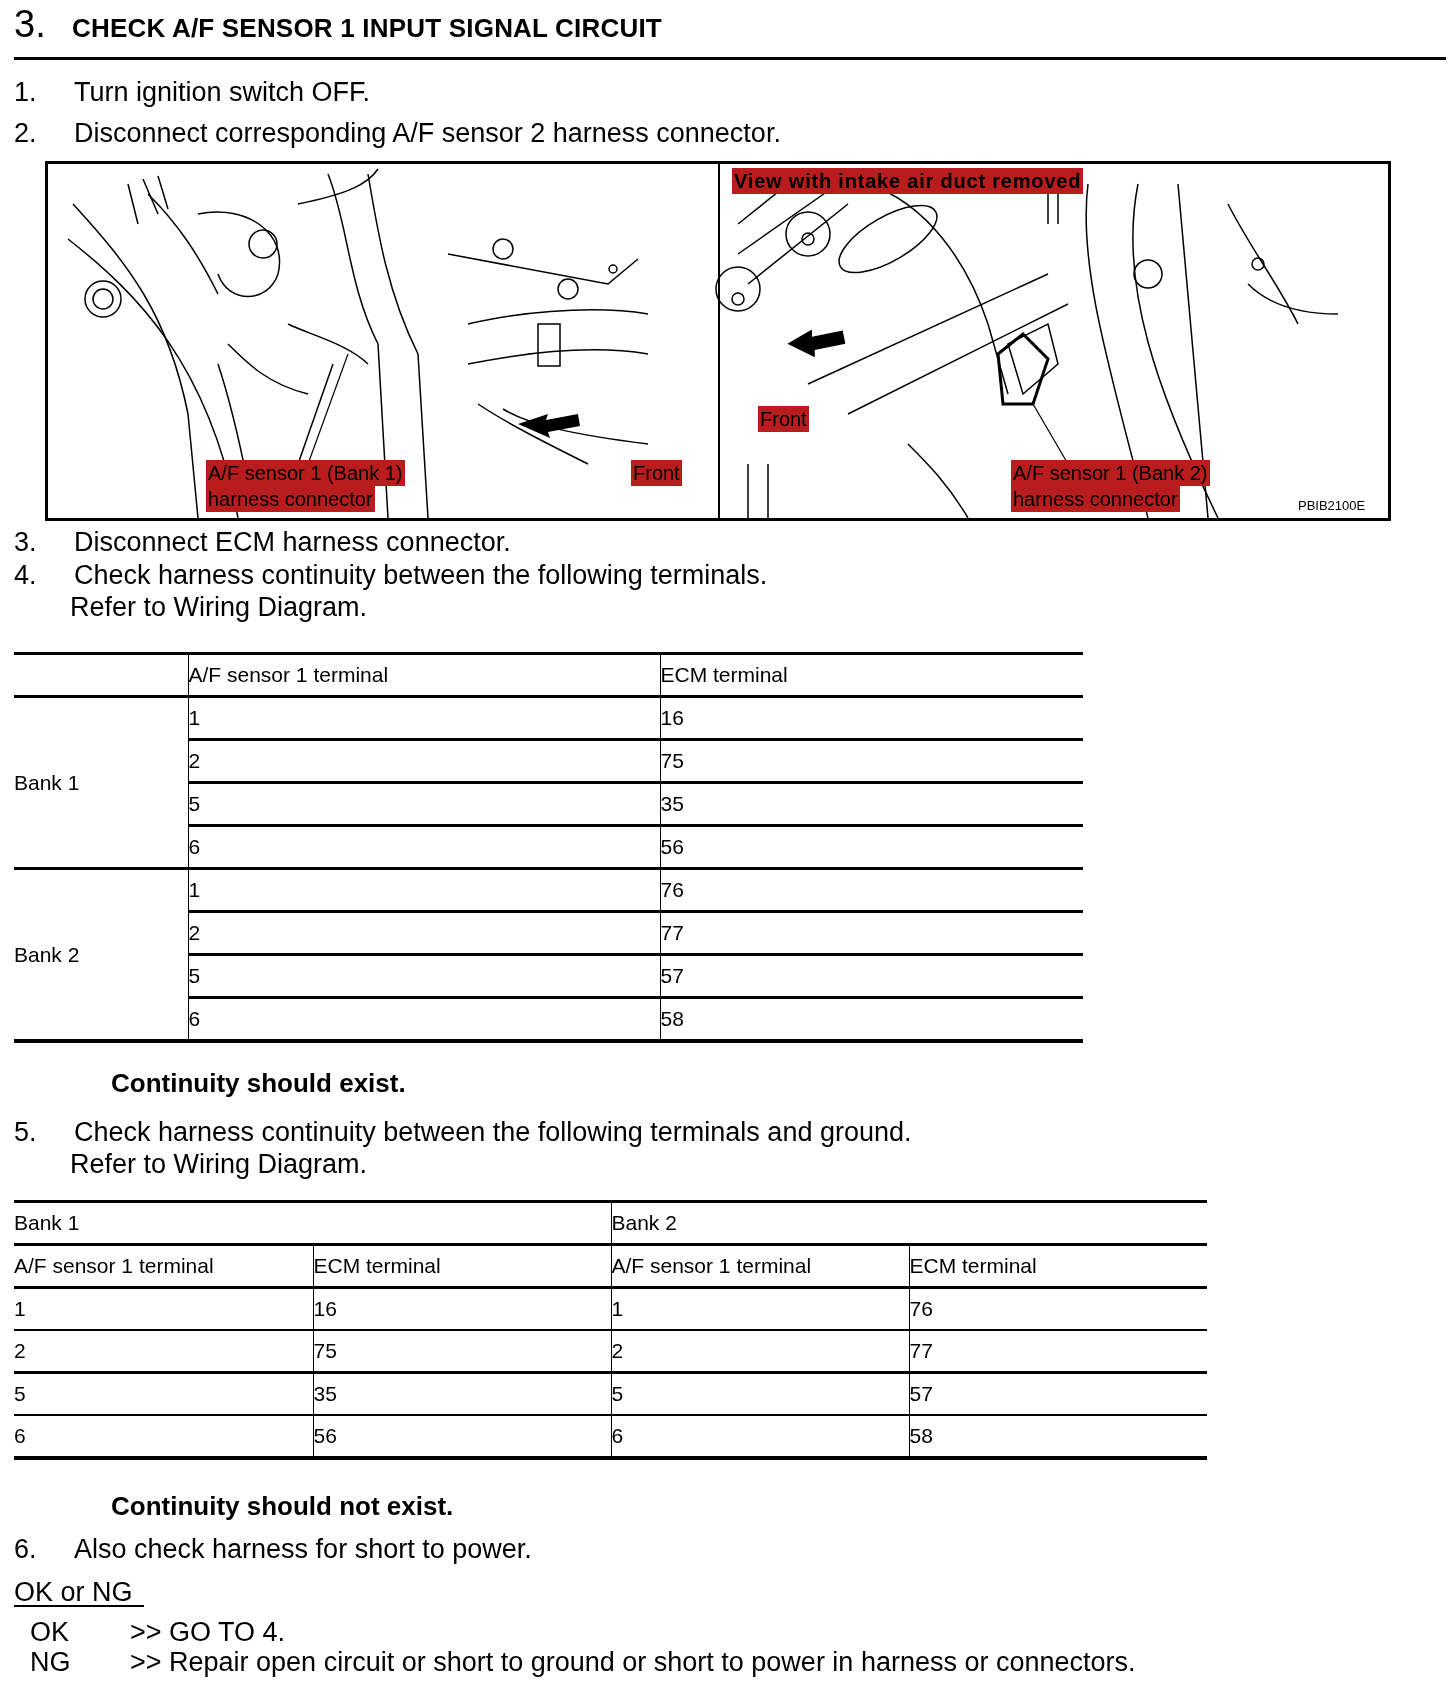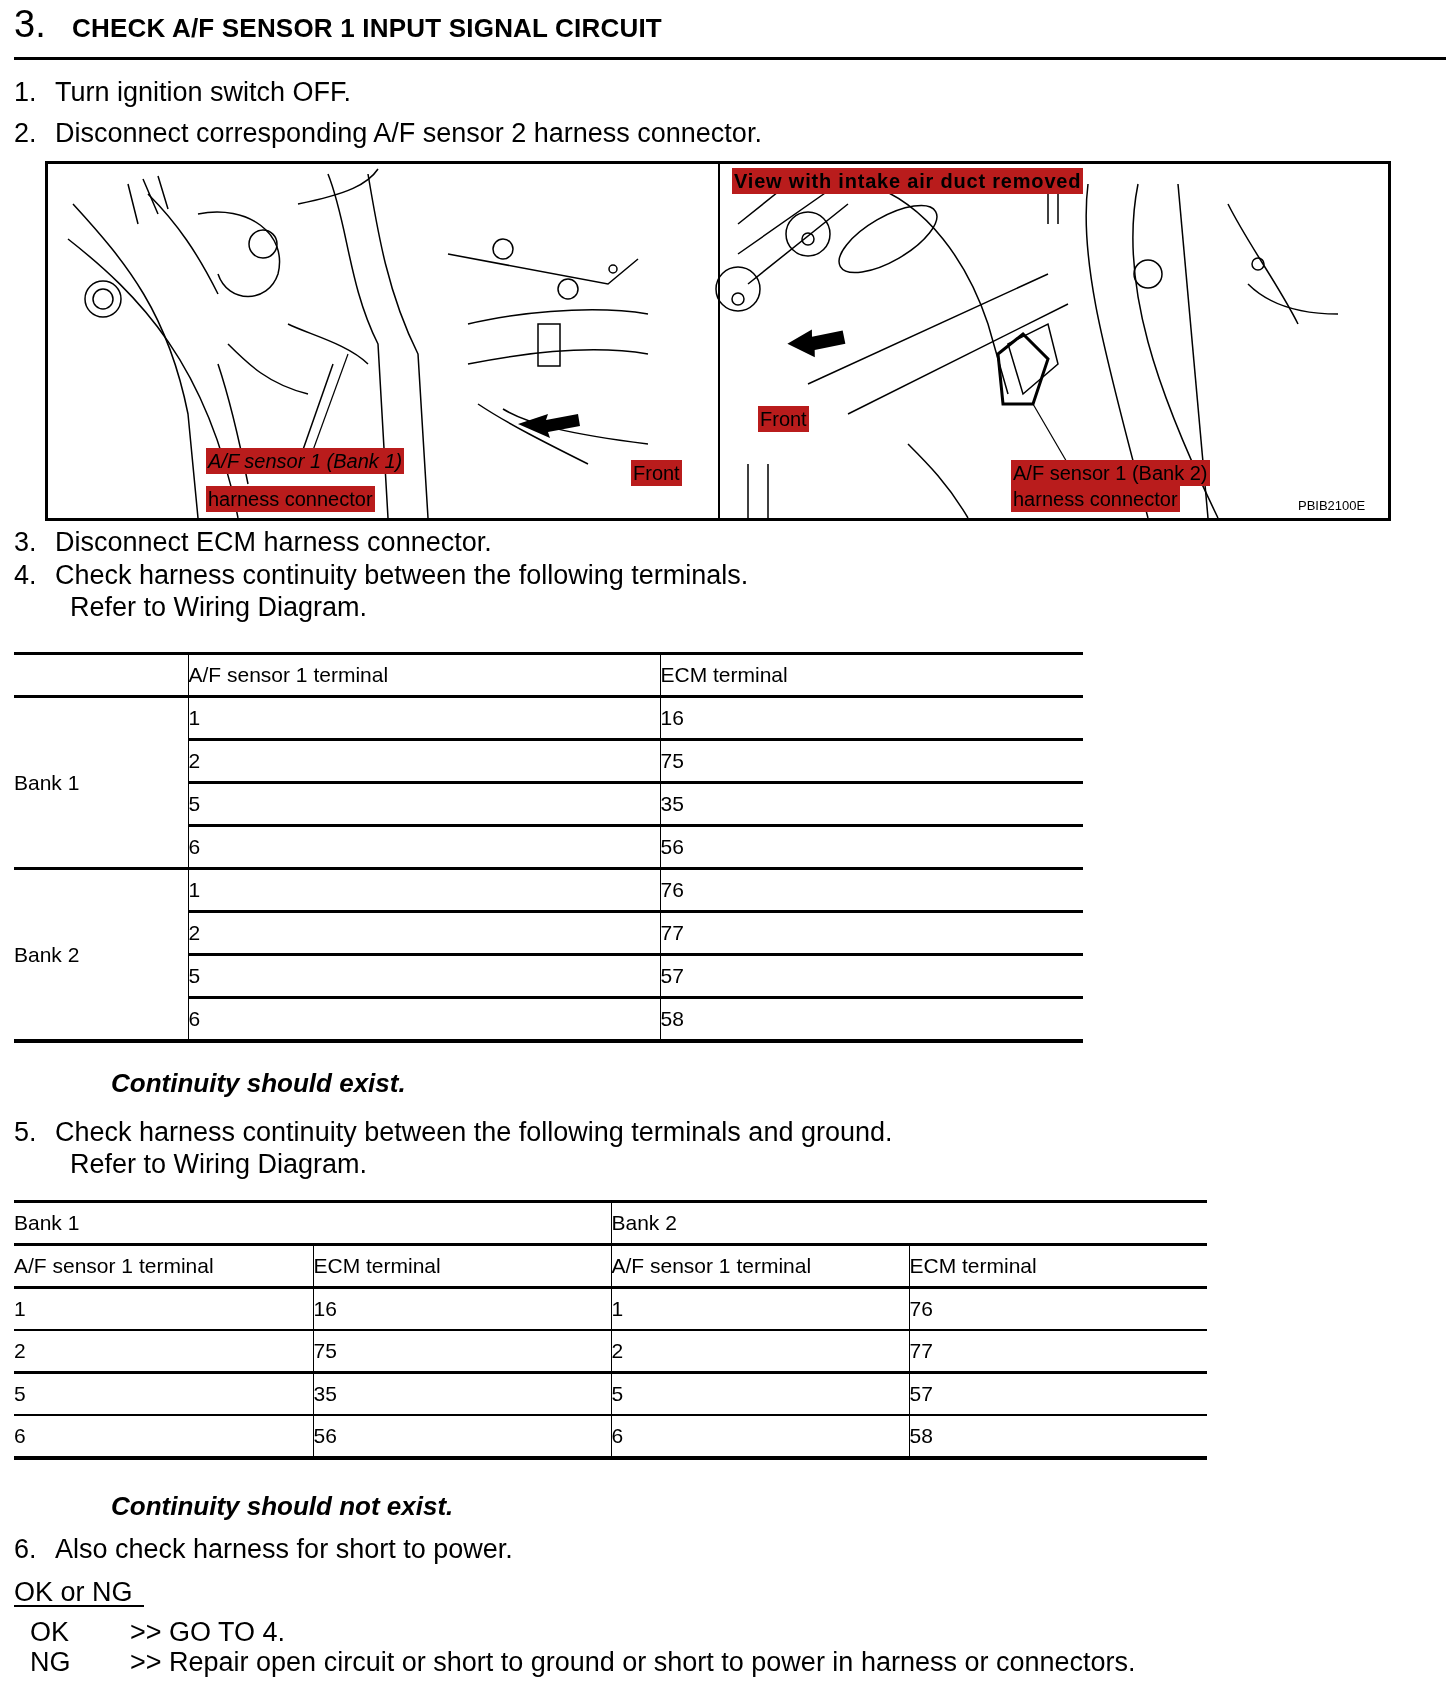--- a/index.html
+++ b/index.html
@@ -4,39 +4,39 @@
 <style>
   html, body { margin: 0; padding: 0; background: #ffffff; }
   body { width: 1456px; height: 1706px; position: relative; overflow: hidden;
          font-family: "Liberation Sans", "DejaVu Sans", sans-serif; color: #000; }
   .abs { position: absolute; white-space: nowrap; }
   .heading-num { left: 14px; top: 2px; font-size: 38px; line-height: 44px; }
   .heading-title { left: 72px; top: 12px; font-size: 26px; line-height: 32px; font-weight: bold; letter-spacing: 0.2px; }
   .heading-rule { left: 14px; top: 57px; width: 1432px; height: 3px; background: #000; }
   .step { font-size: 27px; line-height: 32px; }
   .step .num { position: absolute; left: 0; }
-  .step .txt { position: absolute; left: 41px; text-align: right; }
+  .step .txt { position: absolute; left: 60px; text-align: right; }
   .step .txt2 { position: absolute; left: 56px; top: 32px; }
   .figure { left: 45px; top: 161px; width: 1340px; height: 354px; border: 3px solid #000; }
   .fig-divider { position: absolute; left: 670px; top: 0; width: 2px; height: 354px; background: #000; }
   .fig-label { position: absolute; font-size: 20px; line-height: 26px; white-space: nowrap; background: #b91c1c; padding: 0 2px; }
   .fig-label-bold { font-weight: bold; letter-spacing: 0.8px; }
   .fig-code { position: absolute; font-size: 13px; line-height: 16px; }
   svg.art { position: absolute; left: 0; top: 0; }
   table.grid { position: absolute; border-collapse: collapse; font-size: 21px; }
   table.grid td { padding: 0; }
   .t1 { left: 14px; top: 652px; width: 1069px; border-top: 3px solid #000; border-bottom: 4px solid #000; }
   .t1 td { height: 40px; border-bottom: 3px solid #000; border-left: 1.5px solid #000; }
   .t1 tr:last-child td { border-bottom: none; }
   .t1 td.bank { border-left: none; }
   .t2 { left: 14px; top: 1200px; width: 1193px; border-top: 3px solid #000; border-bottom: 4px solid #000; }
   .t2 td { height: 40px; border-bottom: 2px solid #000; border-left: 1.5px solid #000; }
   .t2 tr td:first-child { border-left: none; }
   .t2 tr:last-child td { border-bottom: none; }
-  .note { font-size: 26px; line-height: 32px; font-weight: bold; font-style: italic; }
+  .note { font-size: 26px; line-height: 32px; font-weight: bold; }
   .okng-title { left: 14px; top: 1576px; font-size: 27px; line-height: 32px; }
   .okng-rule { left: 14px; top: 1605px; width: 130px; height: 2px; background: #000; }
   .result { font-size: 27px; line-height: 30px; }
   .result .code { position: absolute; left: 0; }
   .result .action { position: absolute; left: 100px; }
 </style>
 </head>
 <body>
 
 <div class="abs heading-num">3.</div>
@@ -106,21 +106,21 @@
     <path d="M950 190 L 975 170 L 1000 195 L 985 240 L 955 240 Z" fill="none" stroke="#000" stroke-width="3"></path>
 
     <path d="M470 260 L 500 250 L 498 256 L 530 250 L 532 262 L 500 268 L 502 274 Z" fill="#000"></path>
     <path d="M740 185 L 760 165 L 762 172 L 790 158 L 796 170 L 768 184 L 770 191 Z" fill="#000" transform="rotate(15 760 180)"></path>
 
     <path d="M260 300 L 300 190" stroke="#000" stroke-width="1.2" fill="none"></path>
     <path d="M1020 300 L 985 240" stroke="#000" stroke-width="1.2" fill="none"></path>
   </svg>
   <div class="fig-divider"></div>
 
-  <span class="fig-label" style="left:158px; top:284px;font-style:italic;">A/F sensor 1 (Bank 1)</span>
+  <span class="fig-label" style="left:158px; top:296px;">A/F sensor 1 (Bank 1)</span>
   <span class="fig-label" style="left:158px; top:322px;">harness connector</span>
   <span class="fig-label" style="left:583px; top:296px;">Front</span>
 
   <span class="fig-label fig-label-bold" style="left:684px; top:4px;">View with intake air duct removed</span>
   <span class="fig-label" style="left:710px; top:242px;">Front</span>
   <span class="fig-label" style="left:963px; top:296px;">A/F sensor 1 (Bank 2)</span>
   <span class="fig-label" style="left:963px; top:322px;">harness connector</span>
   <span class="fig-code" style="left:1250px; top:334px;">PBIB2100E</span>
 </div>
 

